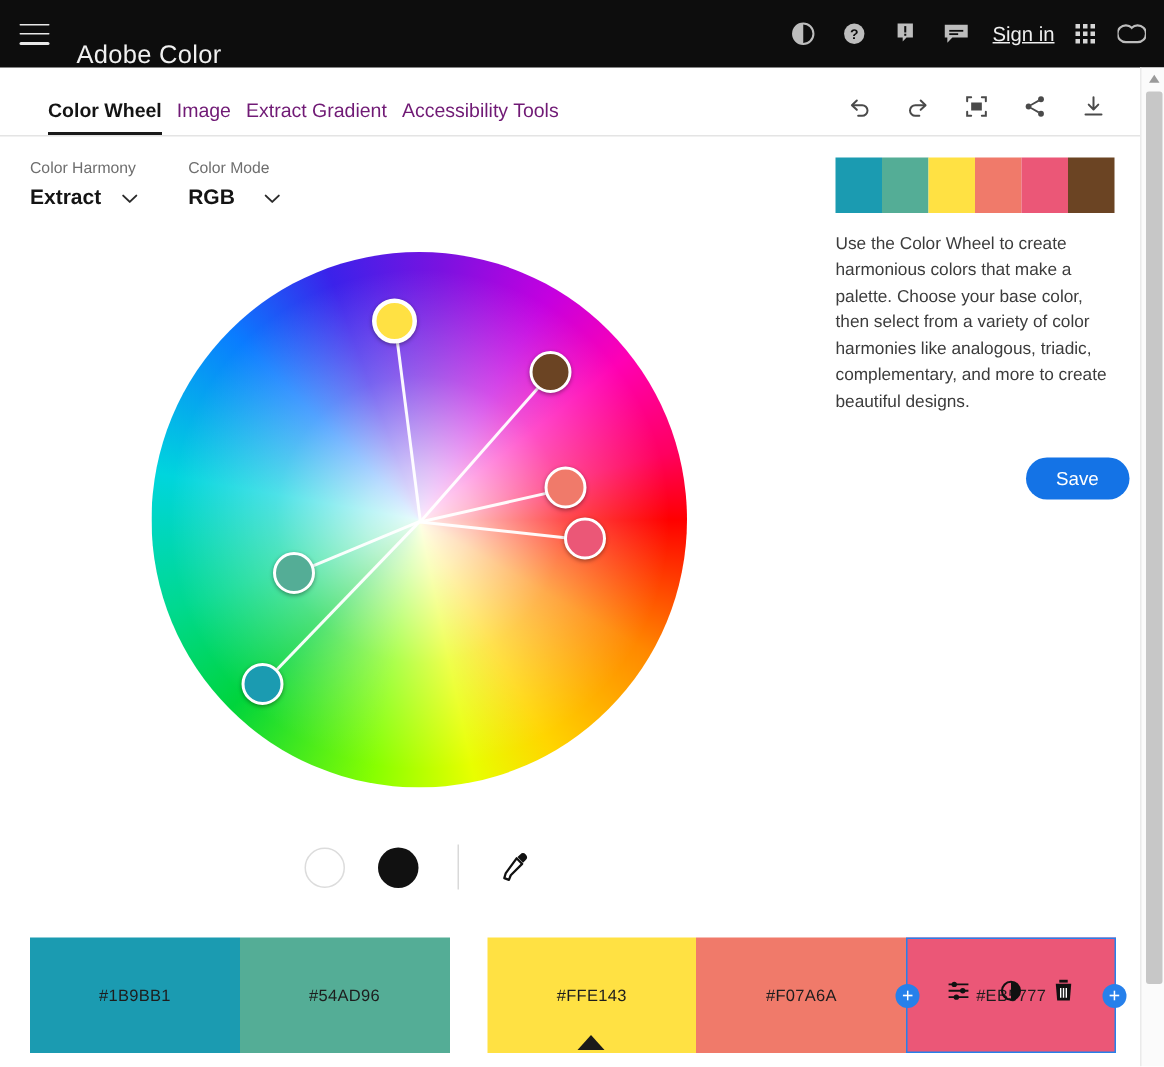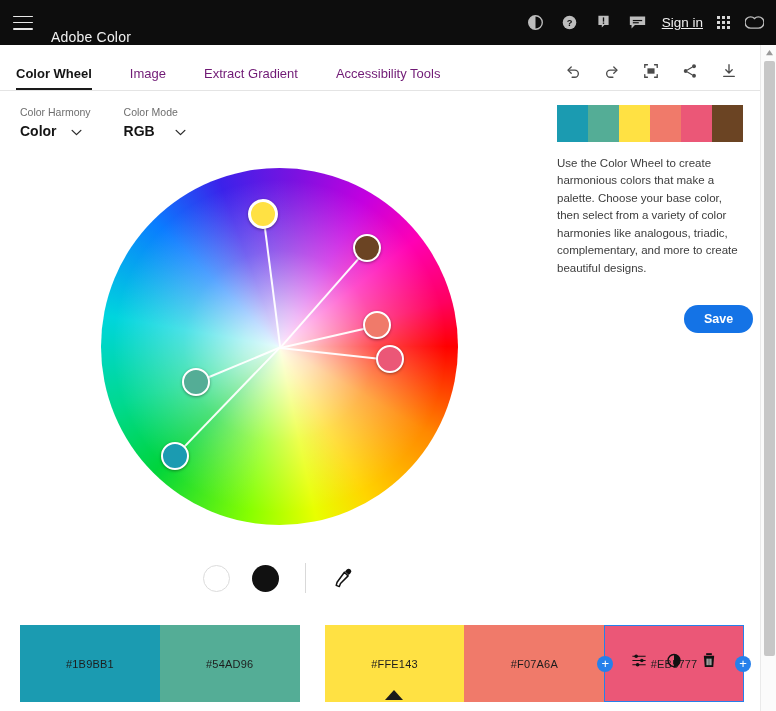--- a/index.html
+++ b/index.html
@@ -16,39 +16,39 @@
     position: absolute; top: 0; left: 0; width: 776px; height: 45px;
     background: #0d0d0d; display: flex; align-items: center;
   }
   .hamburger {
     width: 20px; height: 14px; margin-left: 13px; margin-right: 18px;
     display: flex; flex-direction: column; justify-content: space-between;
     cursor: pointer;
   }
   .hamburger span { display: block; height: 1.6px; background: #e8e8e8; border-radius: 1px; }
   .brand {
-    color: #f0f0f0; font-size: 14px; letter-spacing: .2px; margin-top: 28px;
+    color: #f0f0f0; font-size: 17px; letter-spacing: .2px; margin-top: 28px;
   }
   .topright {
     margin-left: auto; display: flex; align-items: center; gap: 14px;
     padding-right: 12px;
   }
   .tr-icon { width: 20px; height: 20px; display: flex; align-items: center; justify-content: center; cursor: pointer; }
   .tr-icon svg { display: block; }
   .signin { color: #efefef; font-size: 13.5px; cursor: pointer; white-space: nowrap; text-decoration: underline; }
   .appgrid { display: grid; grid-template-columns: repeat(3, 3px); grid-template-rows: repeat(3, 3px); gap: 2px; cursor: pointer; }
   .appgrid i { background: #d6d6d6; display: block; width: 3px; height: 3px; }
 
   
   .tabbar {
     position: absolute; top: 45px; left: 0; width: 760px; height: 46px;
     border-bottom: 1px solid #e4e4e4;
     display: flex; align-items: flex-end;
   }
-  .tabs { display: flex; align-items: flex-end; gap: 38px; padding-left: 16px; height: 100%; }
+  .tabs { display: flex; align-items: flex-end; gap: 10px; padding-left: 32px; height: 100%; }
   .tab {
     font-size: 13px; color: #701a75; padding-bottom: 9px; cursor: pointer;
     position: relative; white-space: nowrap;
   }
   .tab.active { color: #141414; font-weight: bold; }
   .tab.active::after {
     content: ""; position: absolute; left: 0; right: 0; bottom: 0;
     height: 2px; background: #1a1a1a;
   }
   .toolicons { margin-left: auto; display: flex; align-items: center; gap: 21px; padding-right: 22px; padding-bottom: 10px; }
@@ -102,21 +102,21 @@
 
   
   .promo { position: absolute; top: 105px; left: 557px; width: 186px; }
   .promo-strip { display: flex; width: 186px; height: 37px; }
   .promo-strip div { flex: 1; }
   .promo-title { margin-top: 14px; font-size: 11.5px; font-weight: bold; color: #1c1c1c; line-height: 1.32; }
   .promo-body { margin-top: 13px; font-size: 11.5px; color: #3c3c3c; line-height: 1.52; }
   .save-btn {
     position: absolute; top: 305px; left: 684px;
     background: #1473e6; color: #ffffff;
-    font-size: 12.5px; font-weight: bold;
+    font-size: 12.5px; font-weight: normal;
     border: none; border-radius: 14px;
     padding: 7px 20px; cursor: pointer;
     font-family: "Liberation Sans", sans-serif;
   }
 
   
   .swatches { position: absolute; left: 20px; top: 625px; width: 724px; height: 77px; display: flex; }
   .swatch {
     flex: 1; position: relative; display: flex;
     align-items: center; justify-content: center;
@@ -244,21 +244,21 @@
           <path d="M3 15h12" stroke="#4a4a4a" stroke-width="1.5" stroke-linecap="round"></path>
         </svg>
     </div>
   </div>
 </div>
 
 <div class="controls">
   <div class="ctrl-harmony">
     <div class="ctrl-label">Color Harmony</div>
     <div class="ctrl-value">
-      <span>Color</span>
+      <span>Extract</span>
       <span class="chev">
         <svg width="11" height="7" viewBox="0 0 12 8">
             <path d="M1 1.6 6 6.4 11 1.6" fill="none" stroke="#2b2b2b" stroke-width="1.5" stroke-linecap="round" stroke-linejoin="round"></path>
           </svg>
       </span>
     </div>
   </div>
   <div class="ctrl-mode">
     <div class="ctrl-label">Color Mode</div>
     <div class="ctrl-value">

